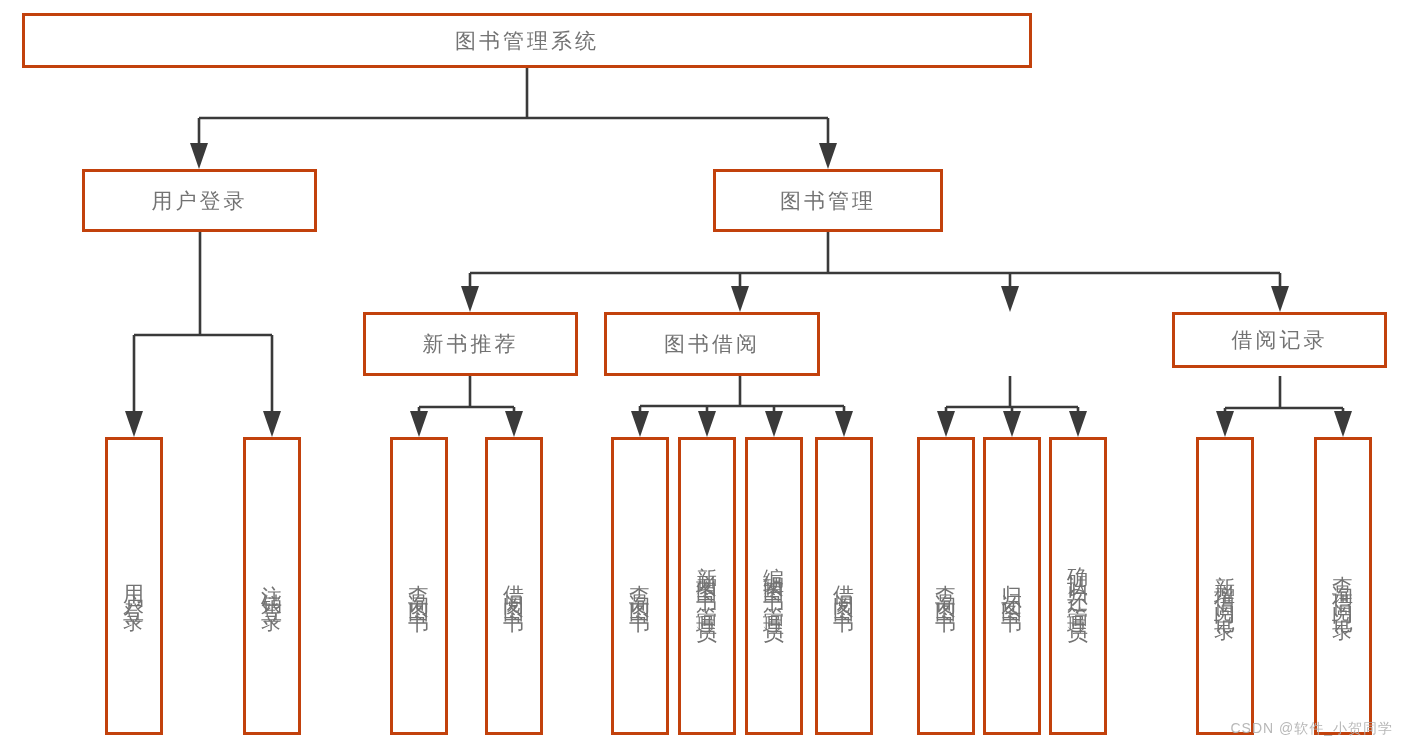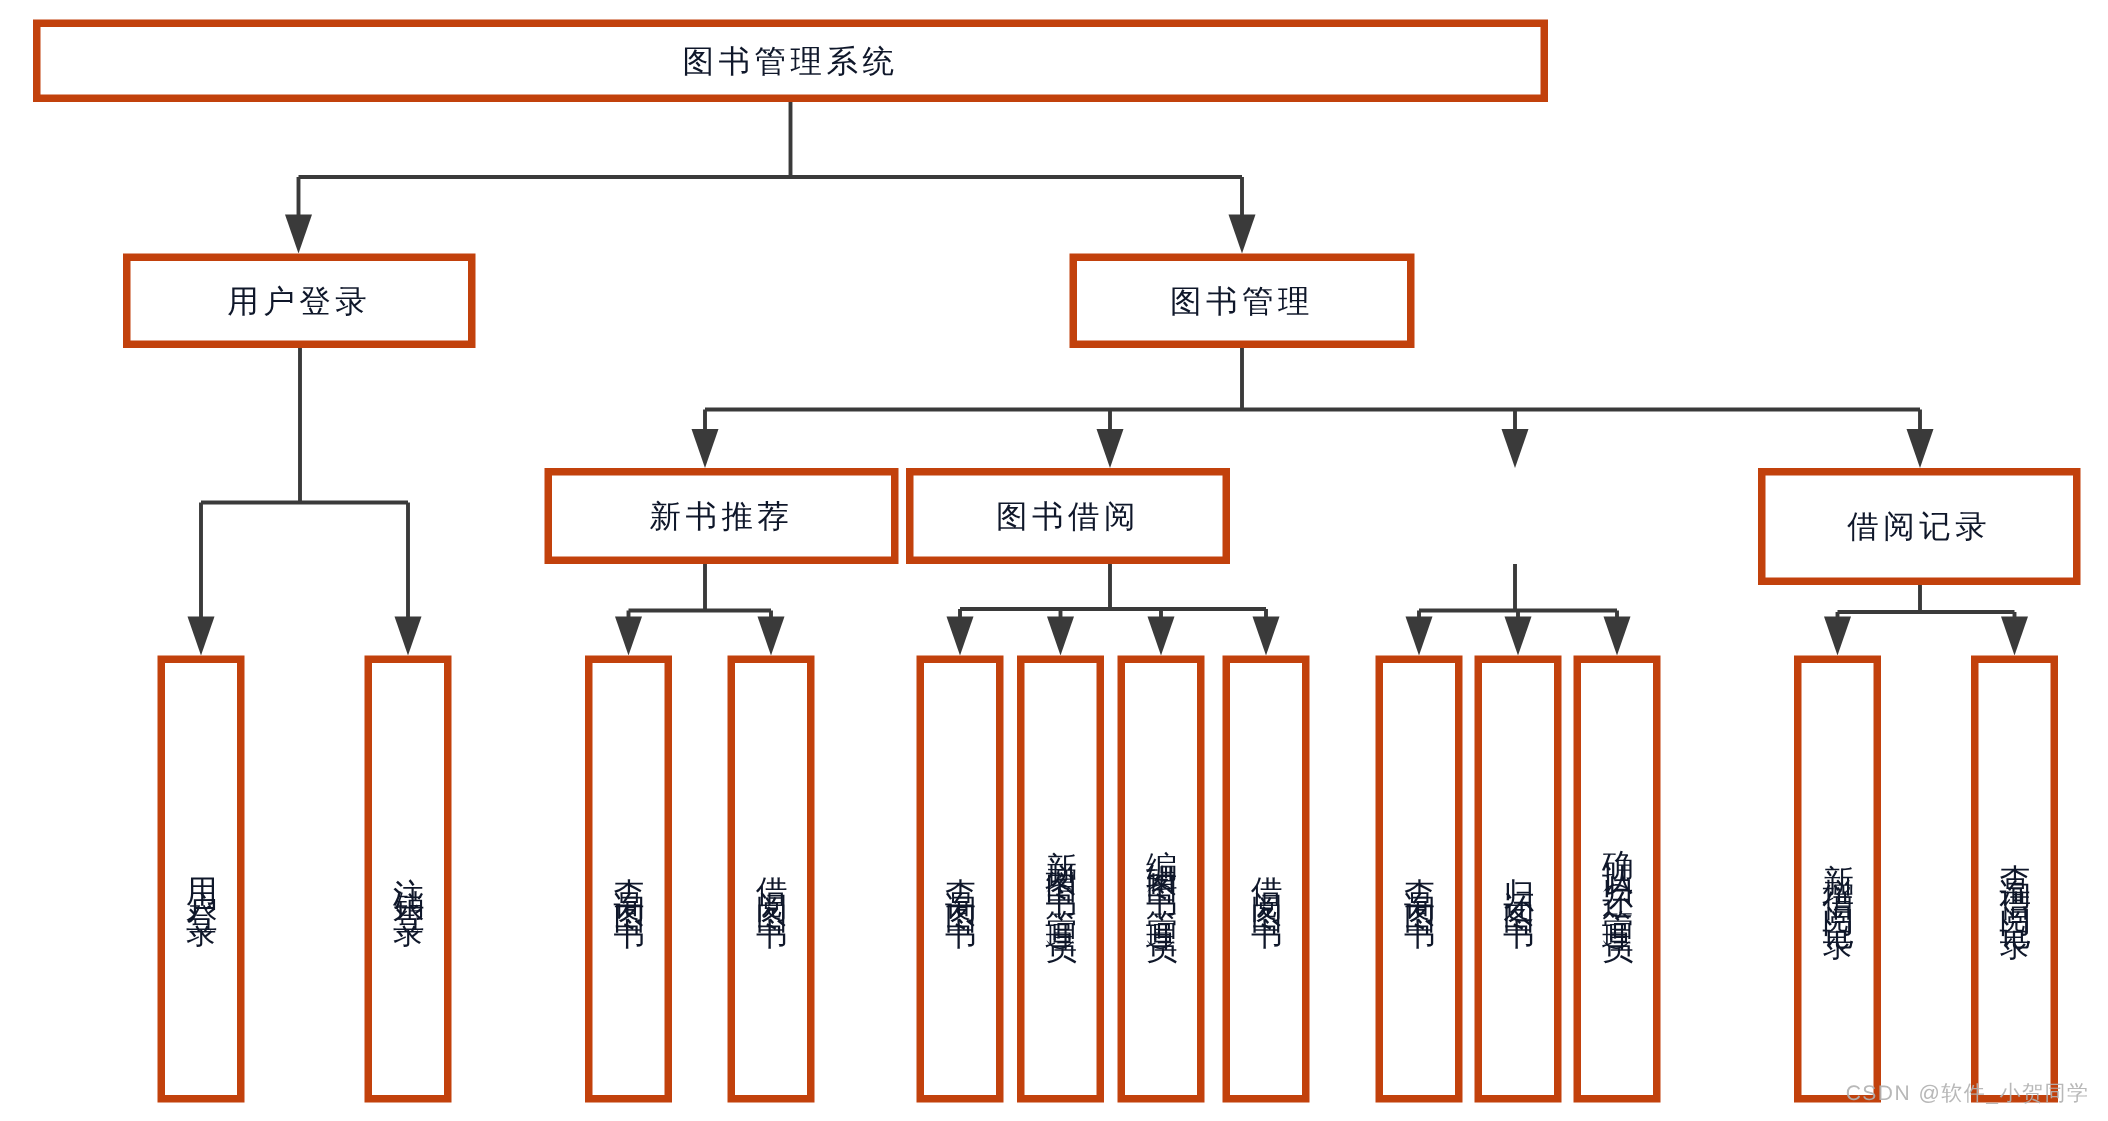--- a/index.html
+++ b/index.html
@@ -6,23 +6,23 @@
   .stage{
     position:relative;
     width:1405px;height:747px;
     background:#ffffff;
     overflow:hidden;
     font-family:"Liberation Sans", sans-serif;
   }
   .connectors{position:absolute;left:0;top:0;width:1405px;height:747px;}
   .node{
     position:absolute;box-sizing:border-box;
-    border:5px solid #c2410c;background:#ffffff;
+    border:3px solid #c2410c;background:#ffffff;
     display:flex;align-items:center;justify-content:center;
-    color:#0f172a;
+    color:#737373;
   }
   .h-node{font-size:21px;letter-spacing:3px;white-space:nowrap;}
   .v-node .v-label{
     writing-mode:vertical-rl;
     text-orientation:mixed;
     font-size:21px;
     line-height:1;
     letter-spacing:9px;
     white-space:nowrap;
   }
@@ -30,24 +30,24 @@
   .watermark{
     position:absolute;right:12px;bottom:9px;
     font-size:14px;letter-spacing:1px;
     color:#b2b2b2;opacity:0.92;
     z-index:6;white-space:nowrap;
   }
   
   .n-root{left:22px;top:13px;width:1010px;height:55px;}
   .n-userlogin{left:82px;top:169px;width:235px;height:63px;}
   .n-bookmgmt{left:713px;top:169px;width:230px;height:63px;text-align:right;}
-  .n-newbook{left:363px;top:312px;width:236px;height:64px;}
+  .n-newbook{left:363px;top:312px;width:215px;height:64px;}
   .n-bookborrow{left:604px;top:312px;width:216px;height:64px;}
   .n-currborrow{left:902px;top:312px;width:216px;height:64px;}
-  .n-borrowrec{left:1172px;top:312px;width:215px;height:78px;}
+  .n-borrowrec{left:1172px;top:312px;width:215px;height:56px;}
   .leaf{top:437px;width:58px;height:298px;}
   .l-a1{left:105px;} .l-a2{left:243px;}
   .l-b1{left:390px;} .l-b2{left:485px;}
   .l-c1{left:611px;} .l-c2{left:678px;} .l-c3{left:745px;} .l-c4{left:815px;}
   .l-d1{left:917px;} .l-d2{left:983px;} .l-d3{left:1049px;}
   .l-e1{left:1196px;} .l-e2{left:1314px;}
 </style>
 </head>
 <body>
 

